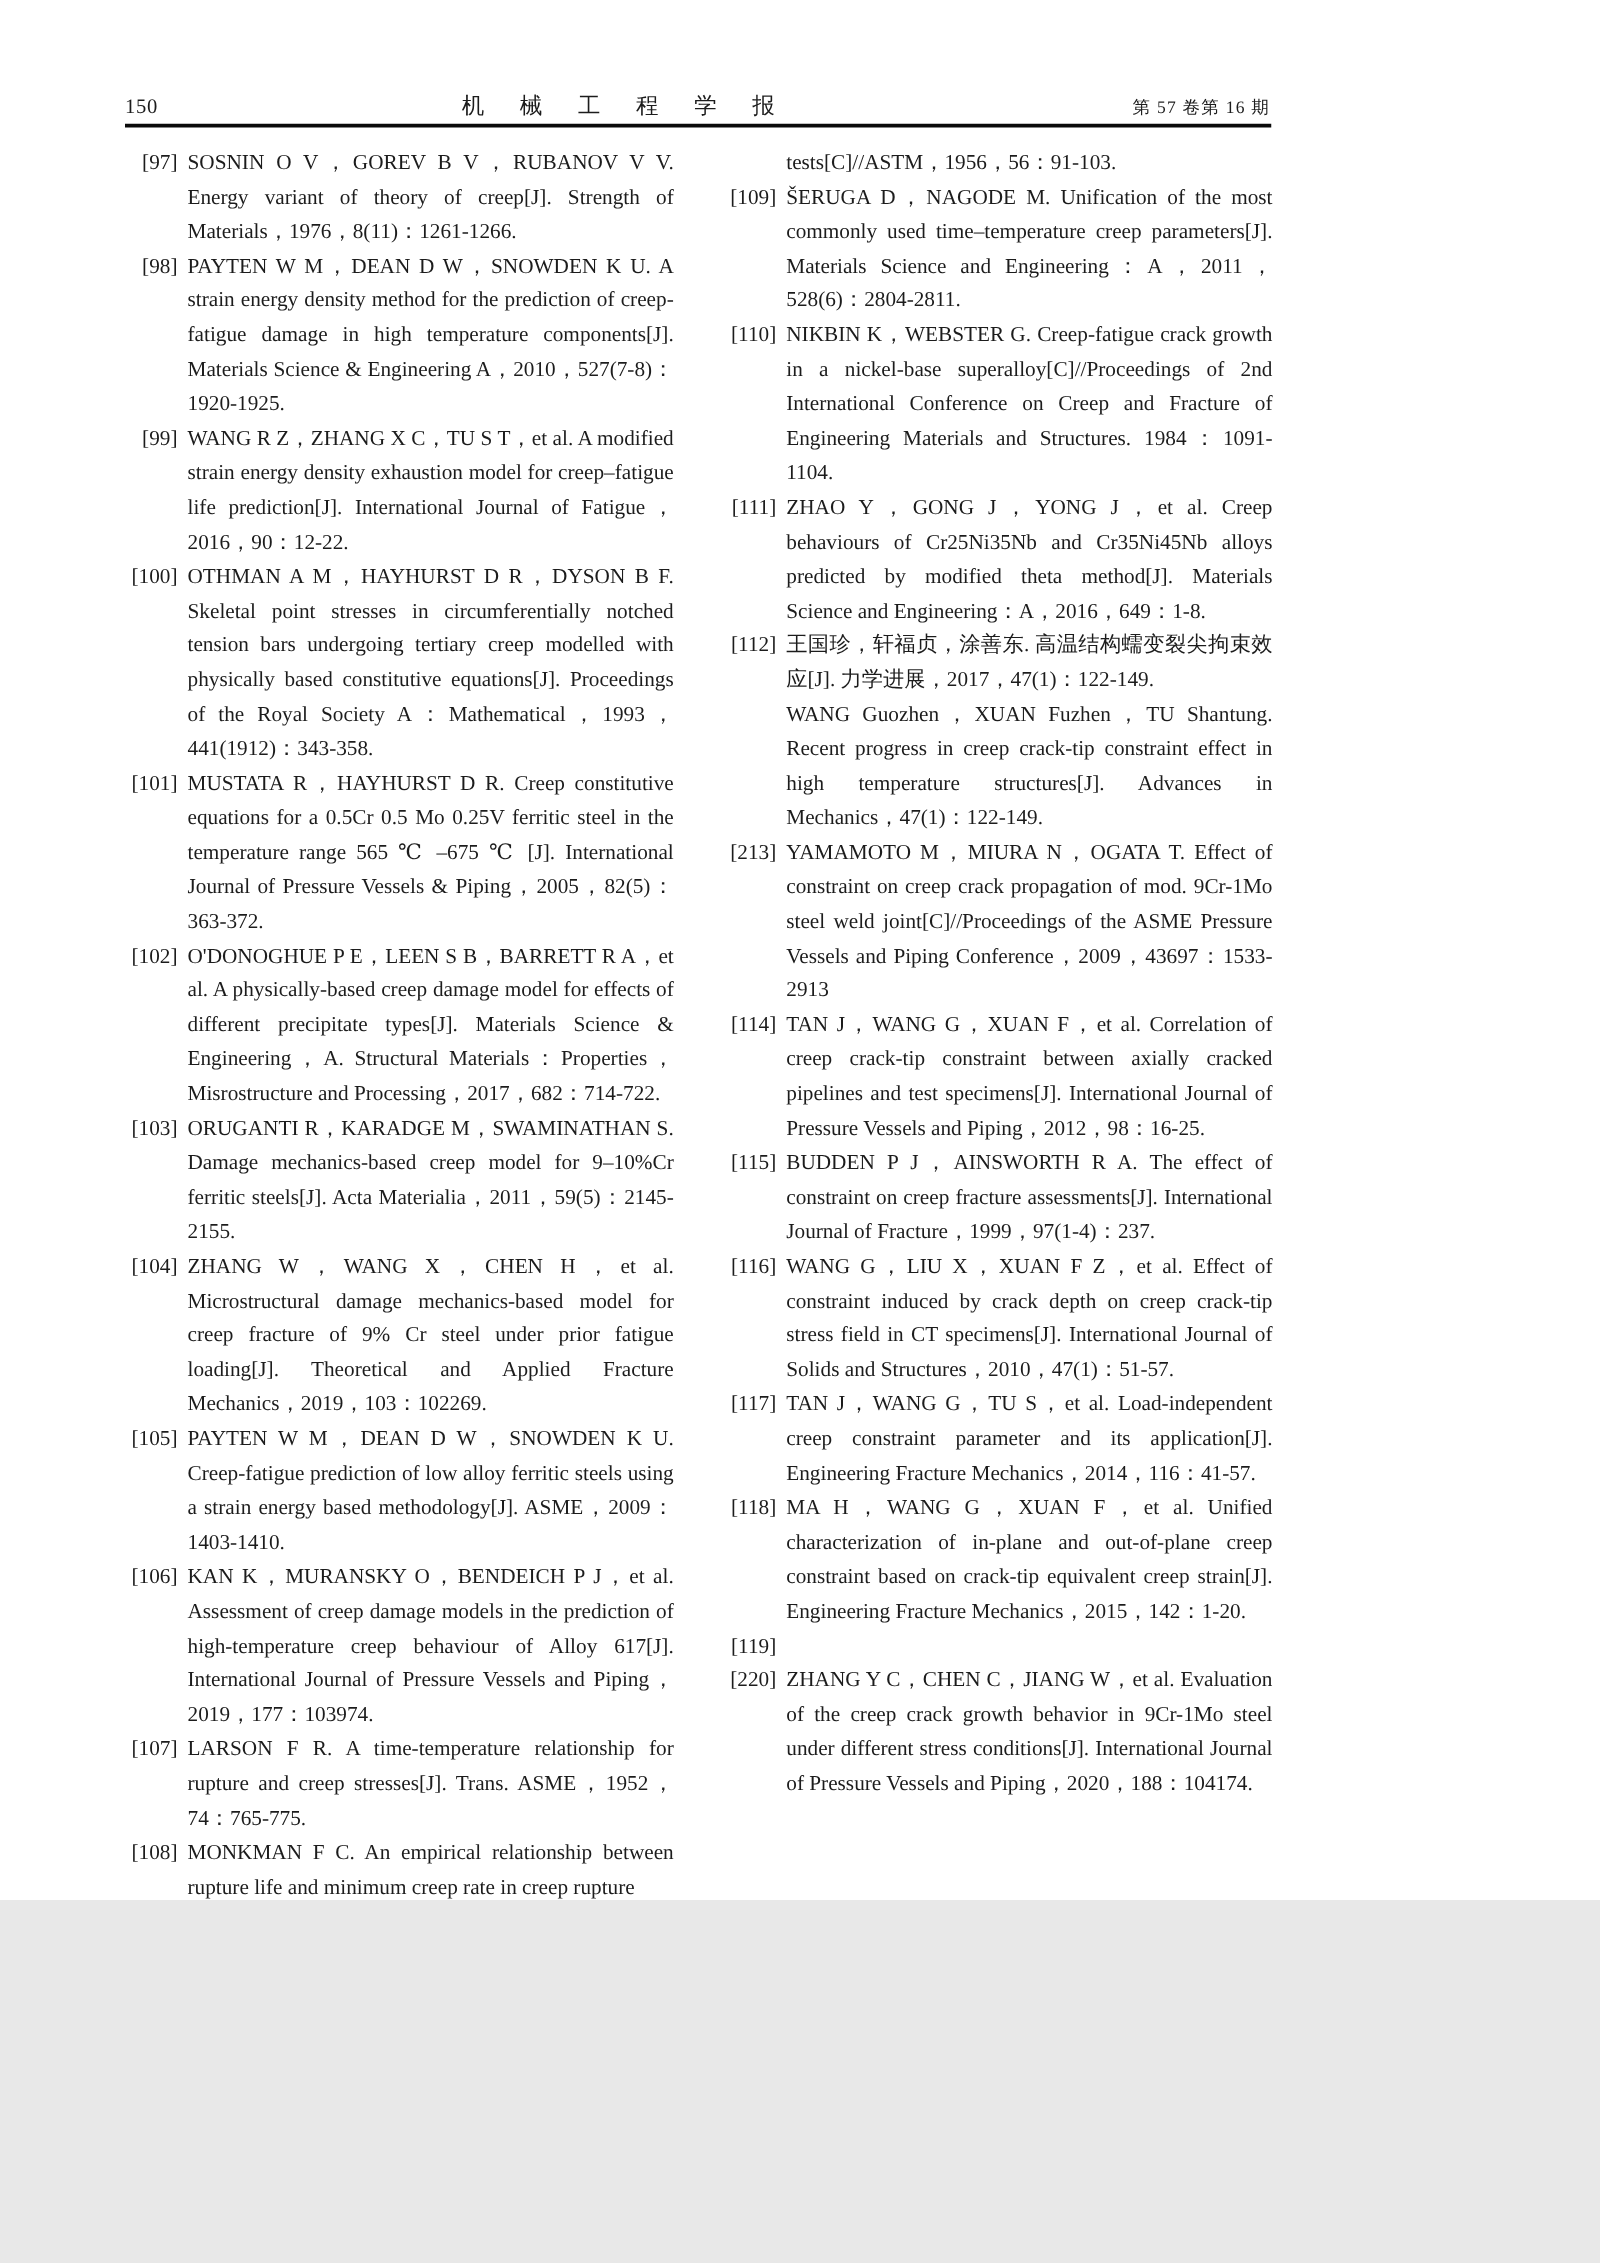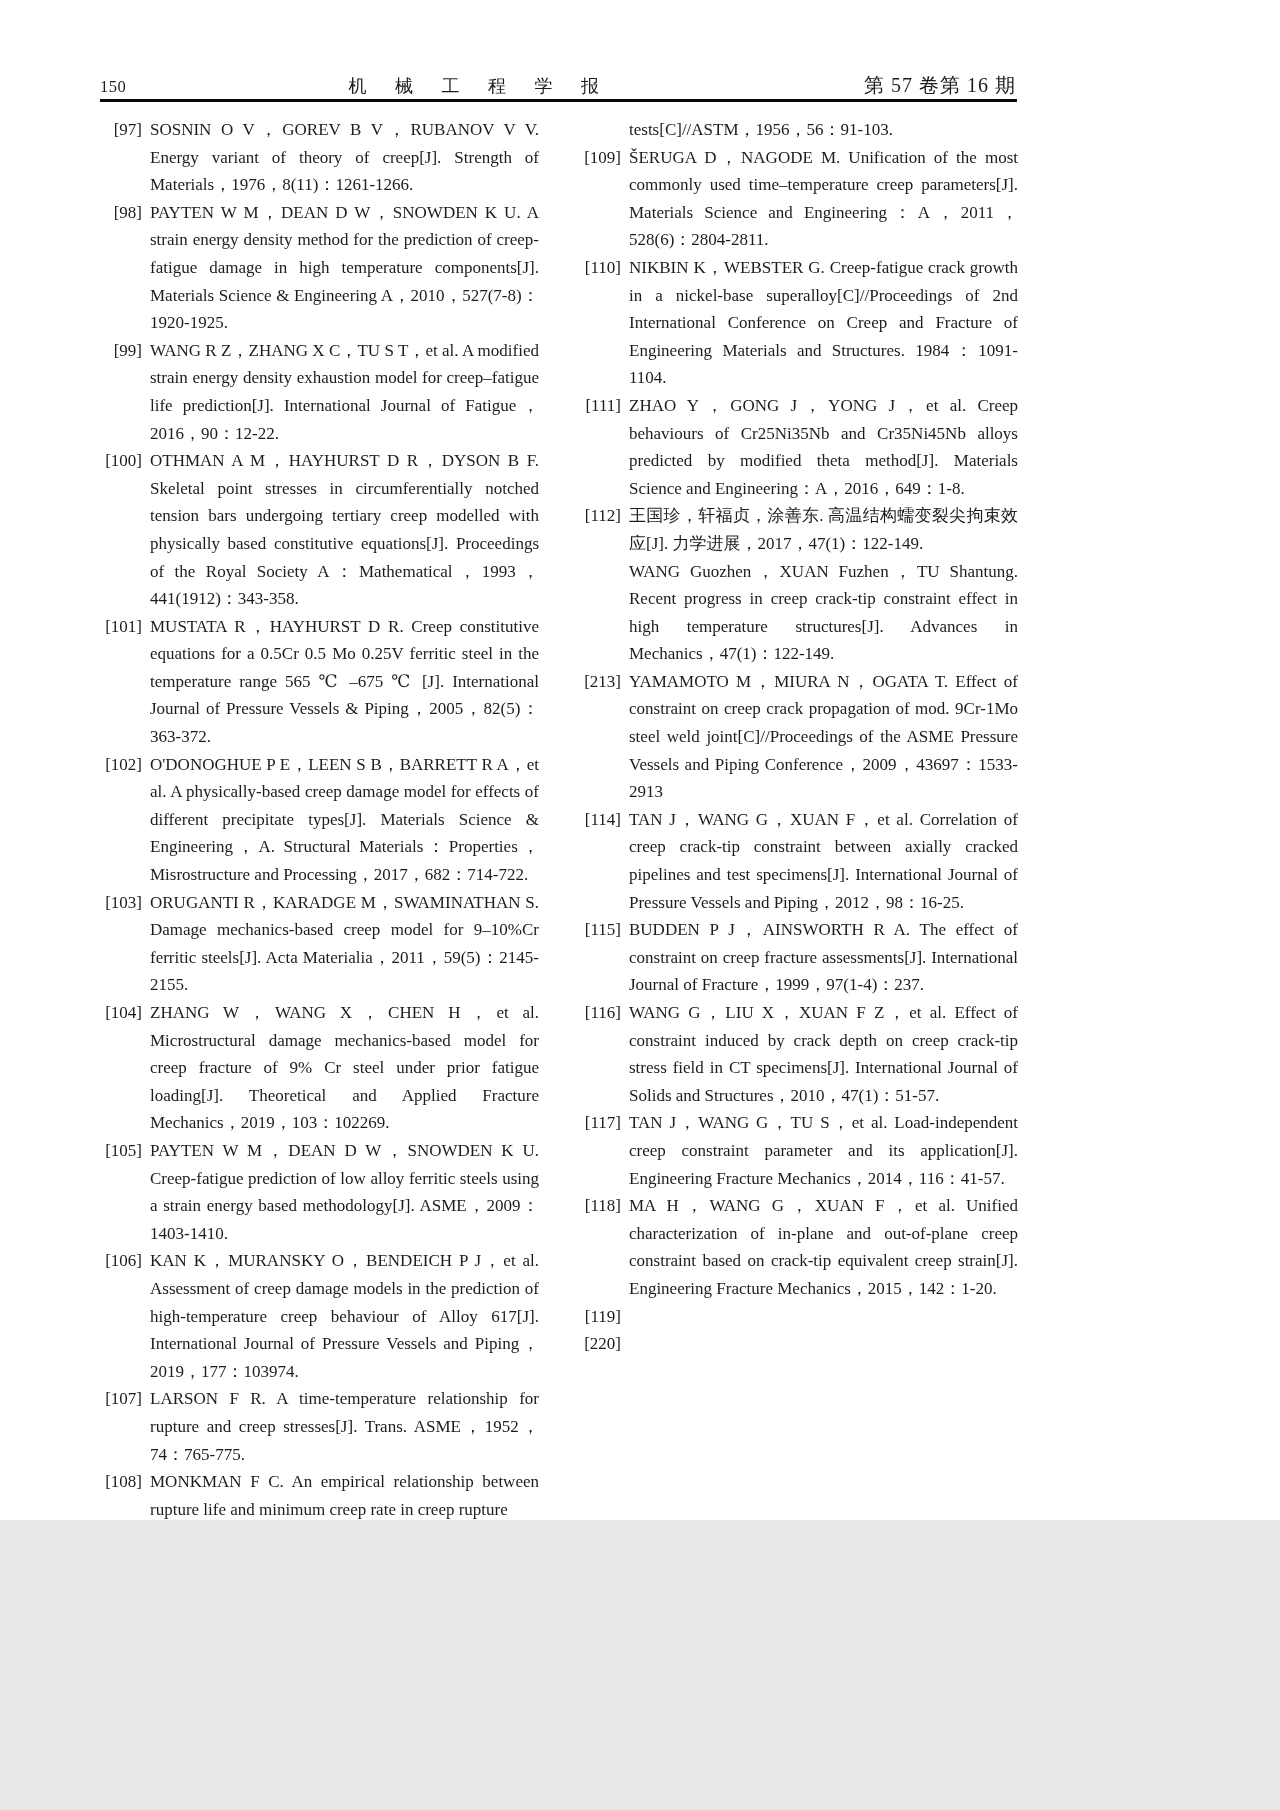--- a/index.html
+++ b/index.html
@@ -11,21 +11,21 @@
     color:#1c1c1c;
     overflow:hidden;
   }
   .header{
     position:absolute;top:72px;left:100px;width:916px;
     display:flex;justify-content:space-between;align-items:baseline;
     font-size:17px;
   }
   .page-number{font-size:16.5px;letter-spacing:.5px;}
   .journal-title{font-size:18px;letter-spacing:12px;text-indent:12px;}
-  .issue-info{font-size:20px;letter-spacing:1px;margin-left:43px;}
+  .issue-info{font-size:14px;letter-spacing:1px;margin-left:43px;}
   .header-rule{
     position:absolute;top:99px;left:100px;width:917px;
     border-top:3px solid #0a0a0a;
   }
   .columns{
     position:absolute;top:116px;left:104px;width:914px;
     display:flex;gap:44px;
   }
   .col{width:440px;}
   .ref{
@@ -205,20 +205,23 @@
           <span class="ref-num">[118]</span>
           <div class="ref-text">
             <div class="ref-para">MA H，WANG G，XUAN F，et al. Unified characterization of in-plane and out-of-plane creep constraint based on crack-tip equivalent creep strain[J]. Engineering Fracture Mechanics，2015，142：1-20.</div>
           </div>
         </div>
         <div class="ref">
           <span class="ref-num">[119]</span>
         </div>
         <div class="ref">
           <span class="ref-num">[220]</span>
+          <div class="ref-text">
+            <div class="ref-para">ZHANG Y C，CHEN C，JIANG W，et al. Evaluation of the creep crack growth behavior in 9Cr-1Mo steel under different stress conditions[J]. International Journal of Pressure Vessels and Piping，2020，188：104174.</div>
+          </div>
         </div>
       </div>
   </div>
 
   <div class="watermark">
     <svg class="wechat-icon" width="76" height="62" viewBox="0 0 76 62" xmlns="http://www.w3.org/2000/svg">
       <path fill="#adadad" d="M27 2C13.2 2 2.5 11 2.5 22.2c0 6.1 3.4 11.3 8.9 14.9l-2.2 6.6 8-4.3c2.9 .9 6.2 1.4 9.8 1.4 .9 0 1.9 -.05 2.8 -.14 1.6-8.9 9.3-15.9 19.3-17.3C47.2 12.1 38.2 2 27 2z"></path>
       <path fill="#adadad" d="M53.5 24.5c-11.3 0-20.5 7.9-20.5 17.6 0 9.7 9.2 17.6 20.5 17.6 2.6 0 5.1-.4 7.4-1.2l6.2 3.4-1.7-6c4.9-3.2 8.1-8.2 8.1-13.8 0-9.7-9.2-17.6-20-17.6z"></path>
       <circle fill="#ffffff" cx="18" cy="18.5" r="3.2"></circle>
       <circle fill="#ffffff" cx="34" cy="18.5" r="3.2"></circle>

